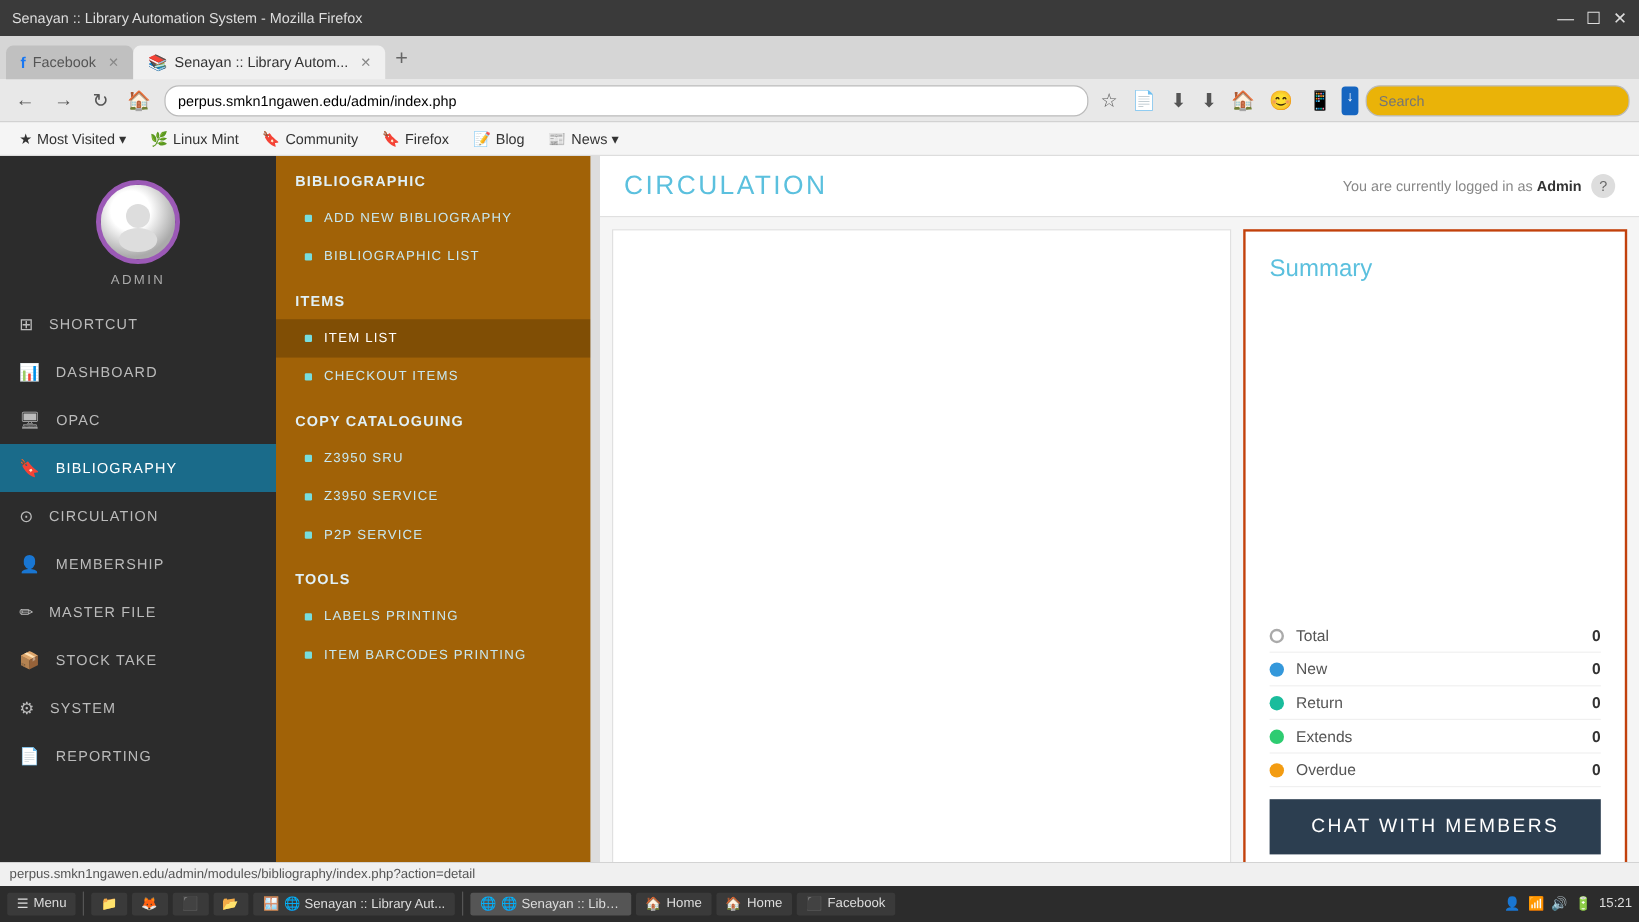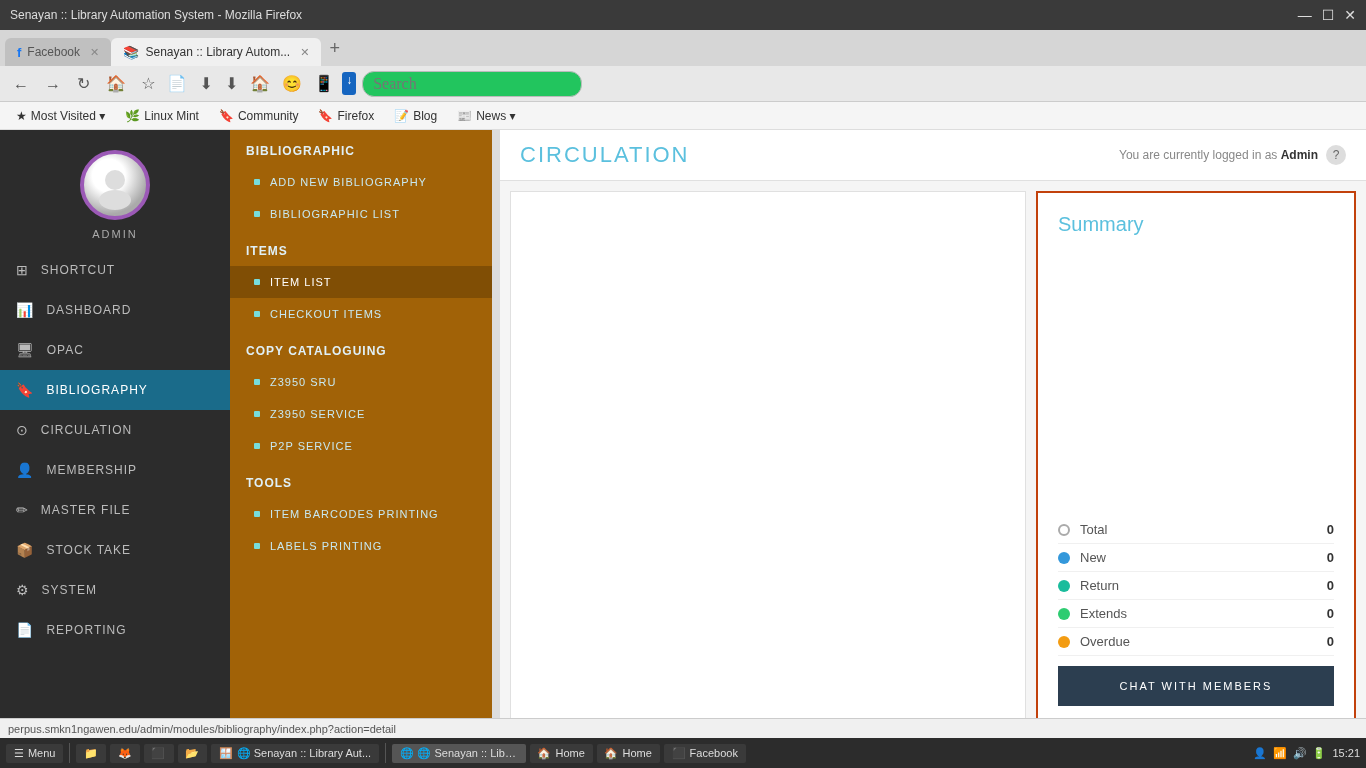--- a/index.html
+++ b/index.html
@@ -69,23 +69,22 @@
       padding: 0 10px;
       font-size: 12px;
       background: white;
     }
     .search-bar {
       width: 220px;
       height: 26px;
       border: 1px solid #bbb;
       border-radius: 12px;
       padding: 0 10px;
-      font-size: 16px;
-      background: #22c55e;
-      font-family: Liberation Serif, serif;
+      font-size: 12px;
+      background: #eab308;
     }
     .nav-icons { display: flex; gap: 4px; }
     .nav-icon { font-size: 16px; color: #555; cursor: pointer; padding: 2px 4px; }
 
     
     .bookmarks-bar {
       background: #f5f5f5;
       height: 28px;
       display: flex;
       align-items: center;
@@ -270,21 +269,21 @@
     .summary-count {
       margin-left: auto;
       color: #333;
       font-weight: bold;
     }
     .chat-button {
       background: #2c3e50;
       color: white;
       text-align: center;
       padding: 14px;
-      font-size: 11px;
+      font-size: 16px;
       letter-spacing: 2px;
       cursor: pointer;
       text-transform: uppercase;
       margin-top: 10px;
     }
 
     
     .taskbar {
       position: fixed;
       bottom: 0;
@@ -373,20 +372,21 @@
     <span class="tab-close">✕</span>
   </div>
   <button class="tab-new">+</button>
 </div>
 
 <div class="nav-bar">
   <button class="nav-btn">←</button>
   <button class="nav-btn">→</button>
   <button class="nav-btn">↻</button>
   <button class="nav-btn">🏠</button>
+  <input class="url-bar" type="text" value="perpus.smkn1ngawen.edu/admin/index.php" style="">
   <div class="nav-icons">
     <span class="nav-icon">☆</span>
     <span class="nav-icon">📄</span>
     <span class="nav-icon">⬇</span>
     <span class="nav-icon">⬇</span>
     <span class="nav-icon">🏠</span>
     <span class="nav-icon">😊</span>
     <span class="nav-icon">📱</span>
     <span class="nav-icon" style="background:#1565c0;color:white;border-radius:3px;padding:1px 4px;font-size:12px;">↓</span>
   </div>
@@ -508,25 +508,25 @@
       <span>Z3950 SERVICE</span>
     </div>
     <div class="sub-nav-item">
       <span class="sub-nav-divider"></span>
       <span>P2P SERVICE</span>
     </div>
 
     <div class="sub-nav-section">TOOLS</div>
     <div class="sub-nav-item">
       <span class="sub-nav-divider"></span>
+      <span>LABELS PRINTING</span>
+    </div>
+    <div class="sub-nav-item">
+      <span class="sub-nav-divider"></span>
       <span>ITEM BARCODES PRINTING</span>
-    </div>
-    <div class="sub-nav-item">
-      <span class="sub-nav-divider"></span>
-      <span>LABELS PRINTING</span>
     </div>
 
     <div class="scrollbar-indicator"></div>
   </div>
 
   <div class="main-content">
 
     <div class="content-header">
       <span class="content-title">CIRCULATION</span>
       <div style="display:flex;align-items:center;">

